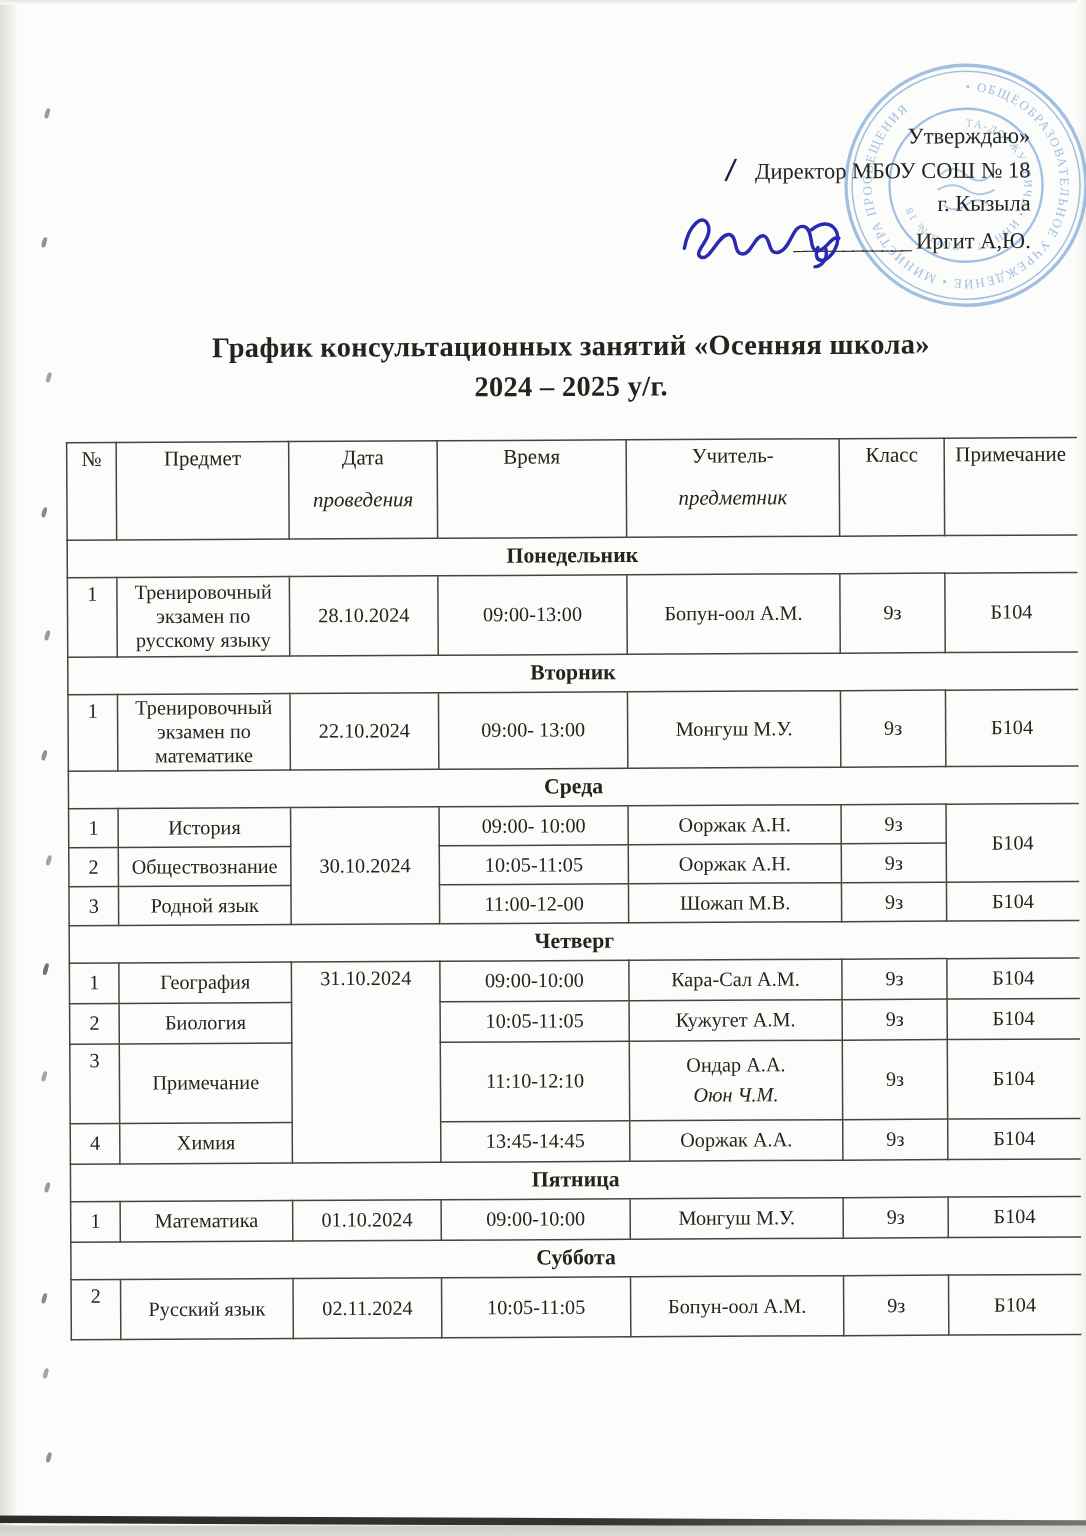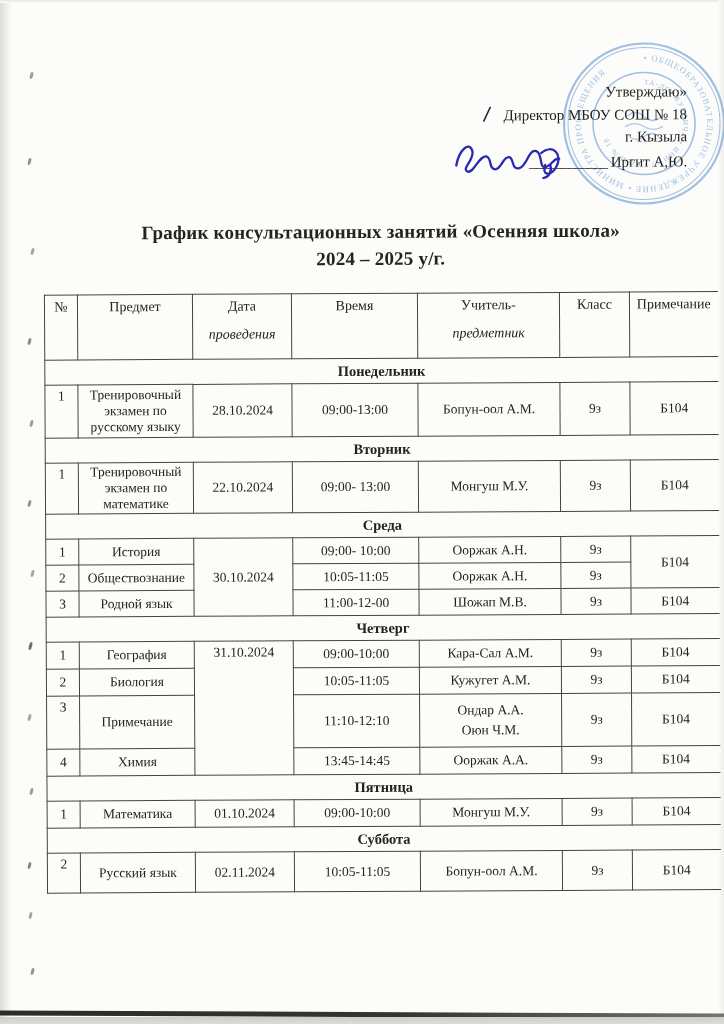--- a/index.html
+++ b/index.html
@@ -59,21 +59,21 @@
   .h2{margin-top:12px;font-style:italic;}
   tr.band td{font-weight:bold;height:22px;font-size:14.5px;border-left:1.8px solid #45443f;}
   tr.r-mon{height:53px;}
   tr.r-tue{height:50px;}
   tr.r-wed{height:26px;}
   tr.r-thu{height:27px;}
   tr.r-thu3{height:53px;}
   tr.r-fri{height:27px;}
   tr.r-sat{height:40px;}
   td.vtop{vertical-align:top;padding-top:3px;}
-  .t2{margin-top:4px;}
+  .t2{margin-top:4px;font-style:italic;}
 </style>
 </head>
 <body>
 
 <div class="page">
 
   <div class="edge-left"></div>
   <div class="edge-top"></div>
   <div class="edge-right"></div>
 

